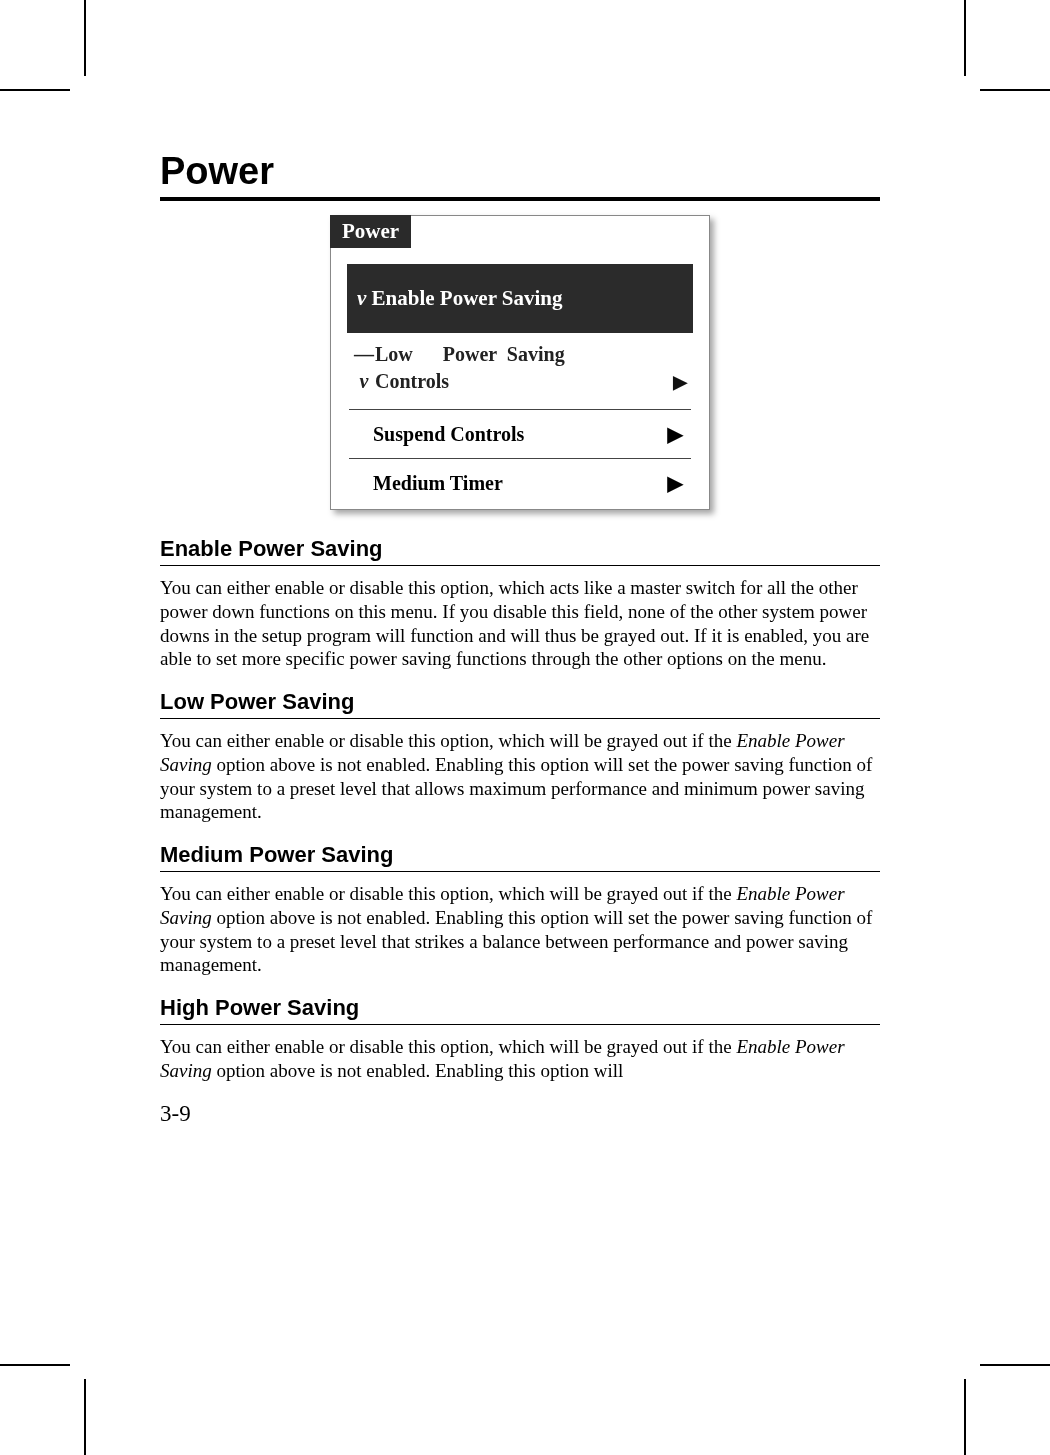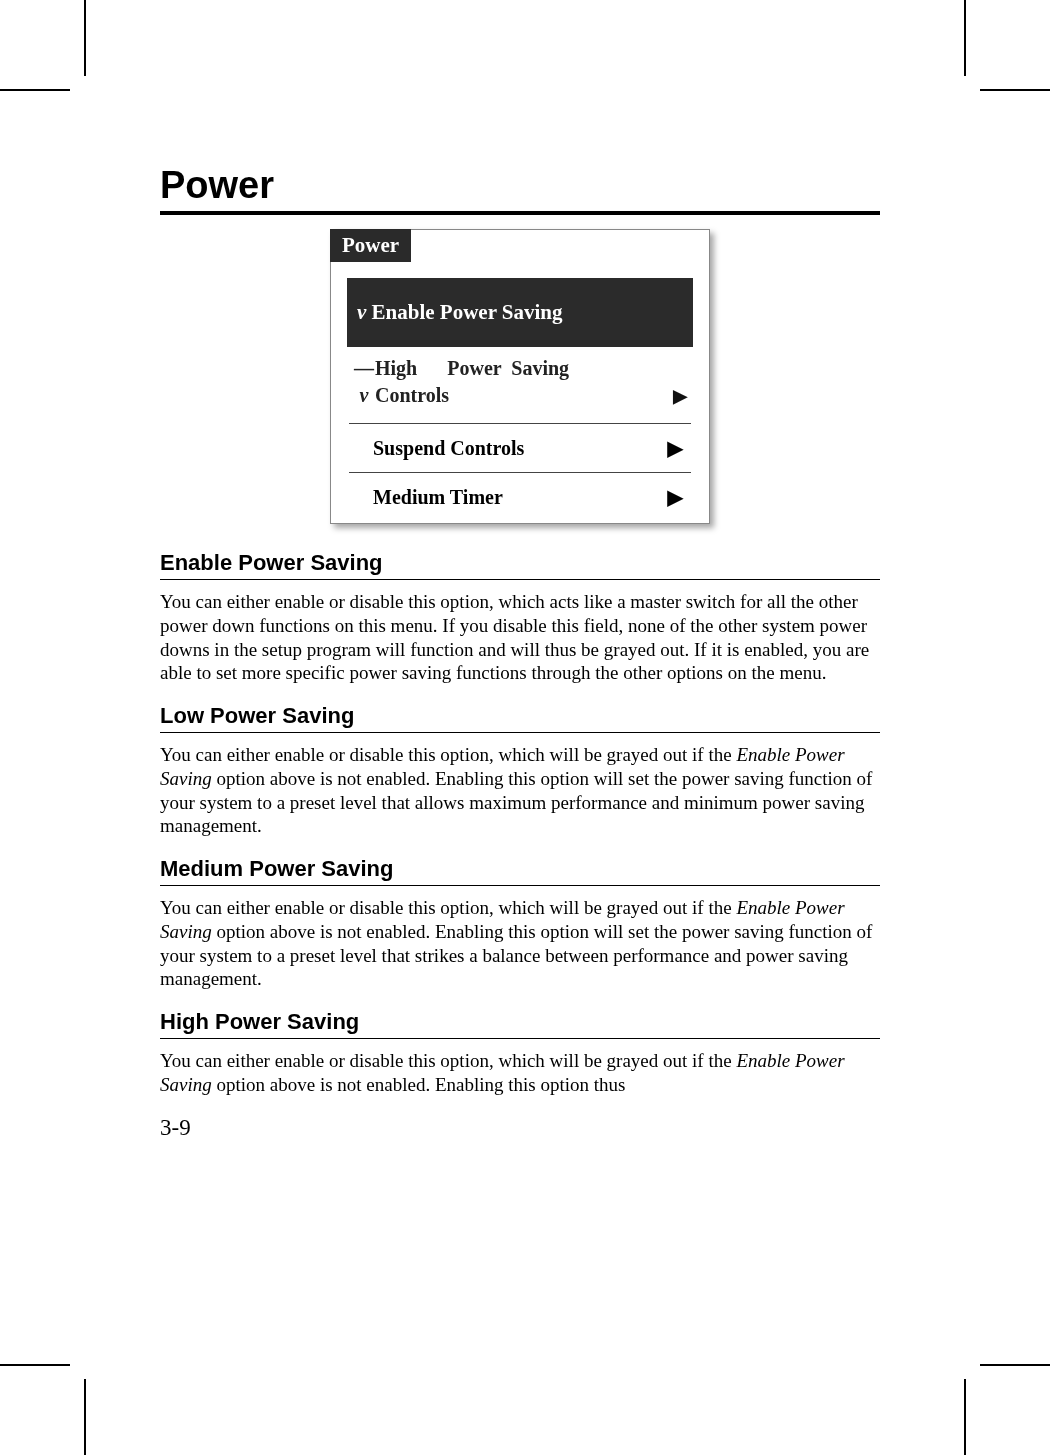--- a/index.html
+++ b/index.html
@@ -19,21 +19,21 @@
     .crop-tr-v { top: 0; right: 84px; width: 2px; height: 76px; }
     .crop-tr-h { top: 89px; right: 0; width: 70px; height: 2px; }
     .crop-bl-v { bottom: 0; left: 84px; width: 2px; height: 76px; }
     .crop-bl-h { bottom: 89px; left: 0; width: 70px; height: 2px; }
     .crop-br-v { bottom: 0; right: 84px; width: 2px; height: 76px; }
     .crop-br-h { bottom: 89px; right: 0; width: 70px; height: 2px; }
 
     .page-content {
       position: absolute;
       left: 160px;
-      top: 164px;
+      top: 150px;
       width: 720px;
     }
     .title {
       font-family: Arial, Helvetica, sans-serif;
       font-weight: bold;
       font-size: 38px;
       border-bottom: 4px solid #000;
       padding-bottom: 4px;
       margin-bottom: 14px;
     }
@@ -163,21 +163,21 @@
   <div class="menu-wrap">
     <div class="menu">
       <div class="menu-title-tab">Power</div>
       <div class="menu-body">
         <div class="menu-header-row">
           <span class="v-check">ν</span>
           <span>Enable Power Saving</span>
         </div>
         <div class="menu-section">
           <div class="menu-item">
-            <span><span class="prefix dash">—</span><span class="label">High      Power  Saving</span></span>
+            <span><span class="prefix dash">—</span><span class="label">Low      Power  Saving</span></span>
             <span class="arrow"></span>
           </div>
           <div class="menu-item">
             <span><span class="prefix v-check">ν</span><span class="label">Controls</span></span>
             <span class="arrow">▶</span>
           </div>
         </div>
         <div class="menu-divider"></div>
         <div class="sub-item">
           <span>Suspend Controls</span>
@@ -200,17 +200,17 @@
     <span>You can either enable or disable this option, which will be grayed out if the </span><span class="italic">Enable Power Saving</span><span> option above is not enabled. Enabling this option will set the power saving function of your system to a preset level that allows maximum performance and minimum power saving management.</span>
   </div>
 
   <div class="section-heading">Medium Power Saving</div>
   <div class="body-text">
     <span>You can either enable or disable this option, which will be grayed out if the </span><span class="italic">Enable Power Saving</span><span> option above is not enabled. Enabling this option will set the power saving function of your system to a preset level that strikes a balance between performance and power saving management.</span>
   </div>
 
   <div class="section-heading">High Power Saving</div>
   <div class="body-text">
-    <span>You can either enable or disable this option, which will be grayed out if the </span><span class="italic">Enable Power Saving</span><span> option above is not enabled. Enabling this option thus</span>
+    <span>You can either enable or disable this option, which will be grayed out if the </span><span class="italic">Enable Power Saving</span><span> option above is not enabled. Enabling this option will</span>
   </div>
 
   <div class="page-num">3-9</div>
 </div>
 
 </body></html>

